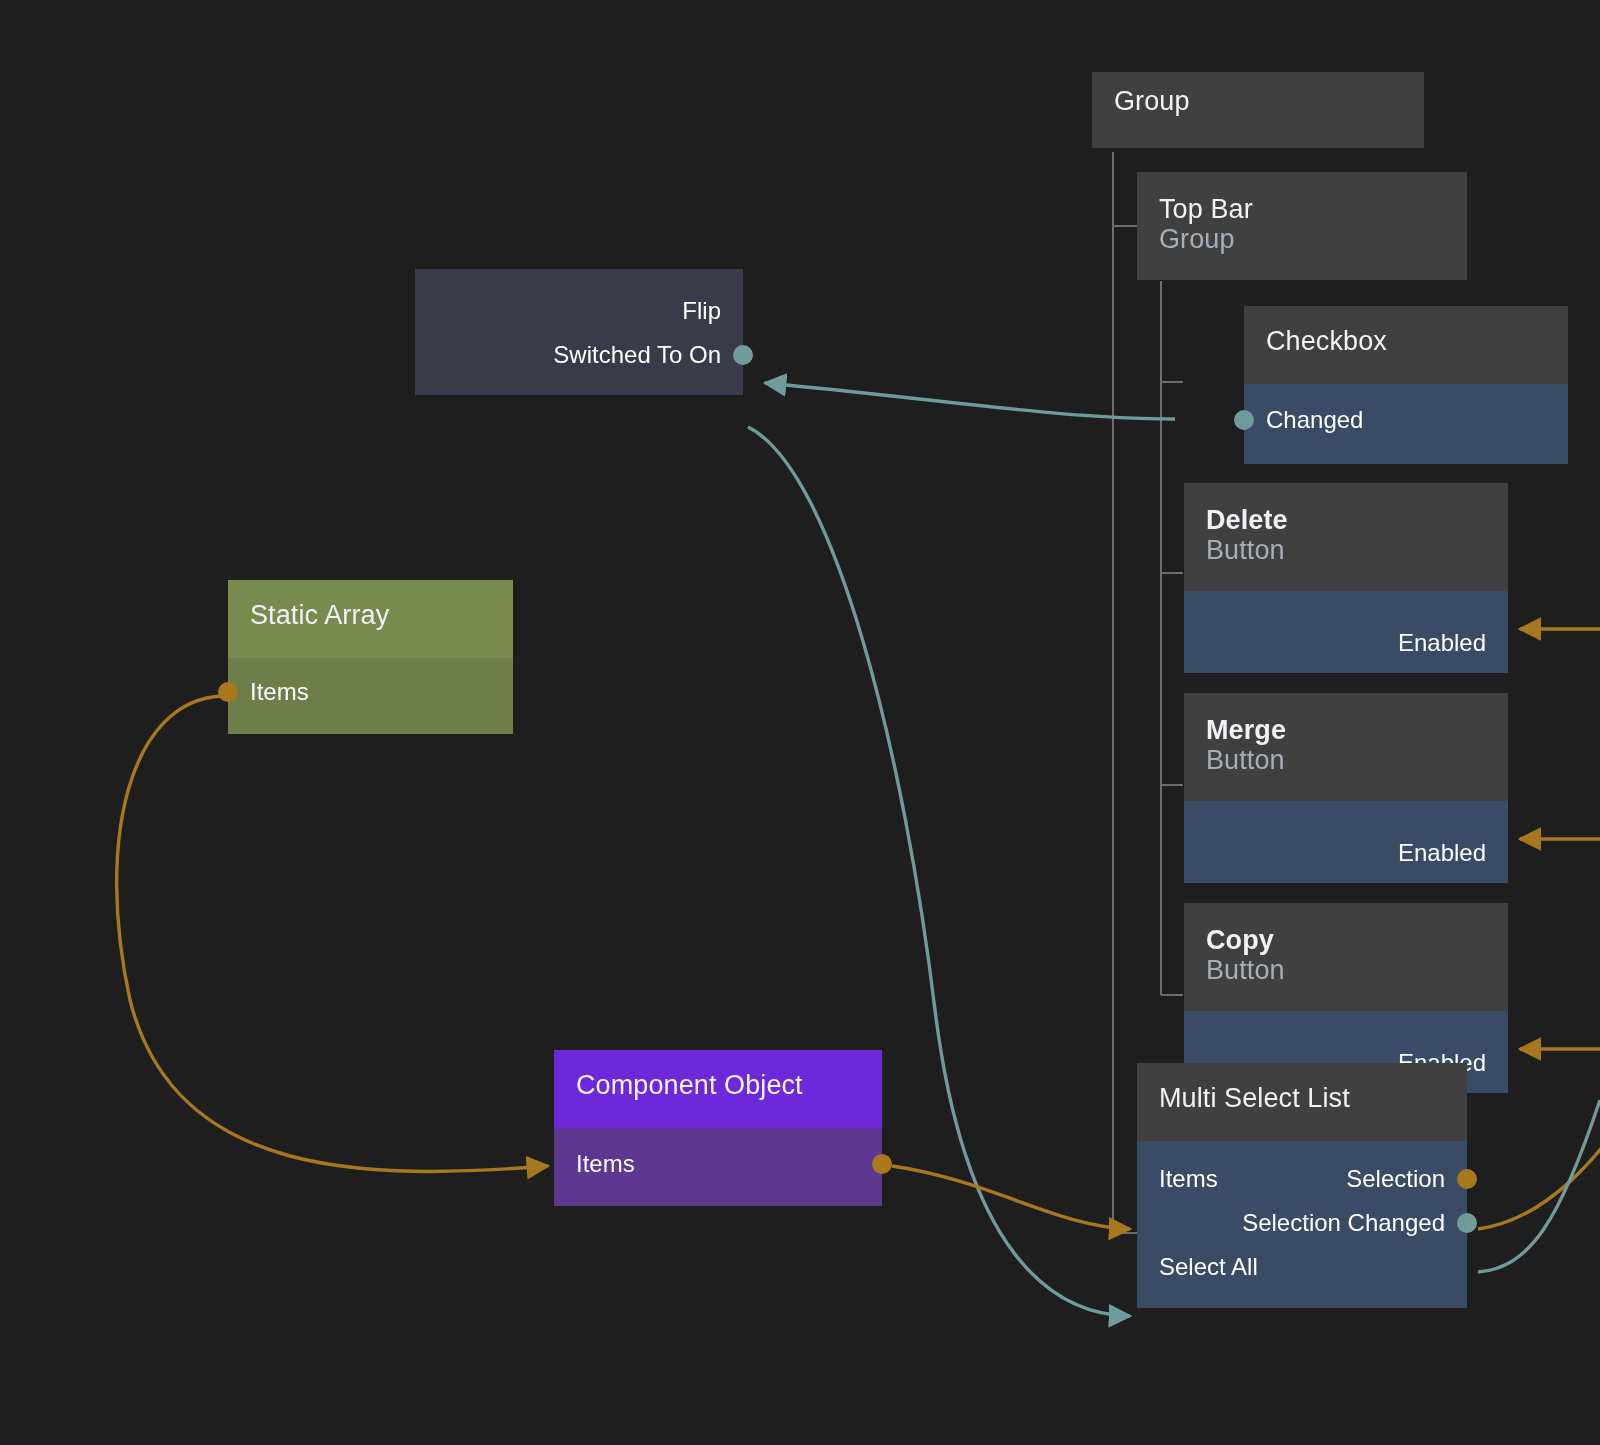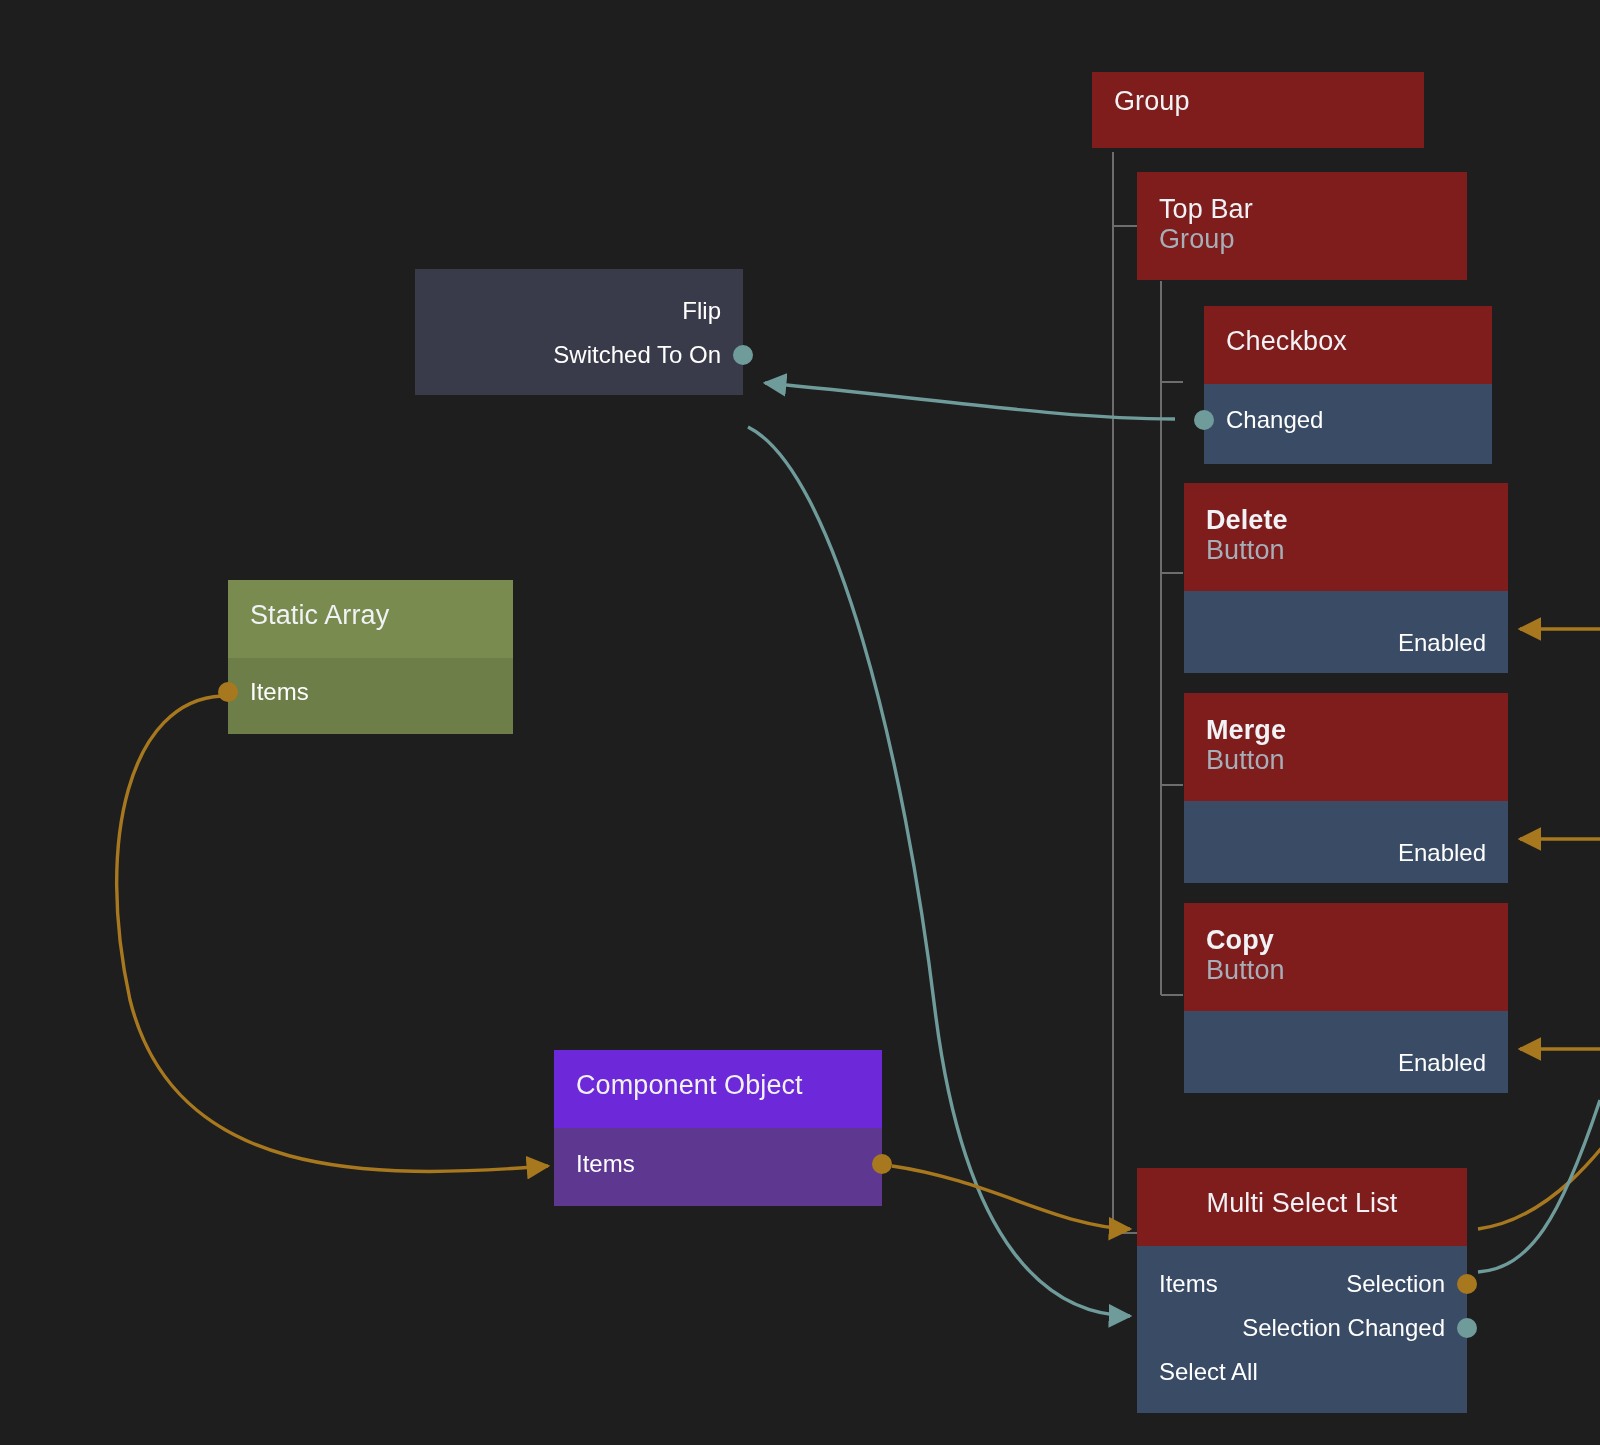--- a/index.html
+++ b/index.html
@@ -40,21 +40,21 @@
   .node-head {
     box-sizing: border-box;
     padding: 14px 22px 16px 22px;
   }
   .node-body {
     box-sizing: border-box;
     padding: 6px 0 18px 0;
     position: relative;
   }
   
-  .blue .node-head { background: #7f1d1d; }
+  .blue .node-head { background: #404040; }
   .blue .node-body { background: #394b65; }
   
   .gray .node-head { background: #3f4050; }
   .gray .node-body { background: #3a3b4a; }
   
   .olive .node-head { background: #7a8b4f; }
   .olive .node-body { background: #6e7e48; }
   
   .purple .node-head { background: #6d28d9; }
   .purple .node-body { background: #5e3790; }
@@ -155,21 +155,21 @@
     </div>
   </div>
 
   <div class="node blue" style="left:1137px; top:172px; width:330px;">
     <div class="node-head" style="height:108px; padding-top:22px;">
       <div class="title">Top Bar</div>
       <div class="subtitle">Group</div>
     </div>
   </div>
 
-  <div class="node blue" style="left:1204px; top:306px; width:288px;">
+  <div class="node blue" style="left:1244px; top:306px; width:324px;">
     <div class="node-head" style="height:78px; padding-top:20px;">
       <div class="title">Checkbox</div>
     </div>
     <div class="node-body" style="height:80px;">
       <div class="port-row" style="margin-top:8px;">
         <span class="dot teal left"></span>
         <span class="port-label left">Changed</span>
       </div>
     </div>
   </div>
@@ -203,21 +203,21 @@
       <div class="title bold">Copy</div>
       <div class="subtitle">Button</div>
     </div>
     <div class="node-body" style="height:82px;">
       <div class="port-row" style="margin-top:24px;">
         <span class="port-label right">Enabled</span>
       </div>
     </div>
   </div>
 
-  <div class="node blue" style="left:1137px; top:1168px; width:330px;text-align:center;">
+  <div class="node blue" style="left:1137px; top:1063px; width:330px;">
     <div class="node-head" style="height:78px; padding-top:20px;">
       <div class="title">Multi Select List</div>
     </div>
     <div class="node-body" style="height:167px;">
       <div class="port-row" style="margin-top:10px;">
         <span class="port-label left">Items</span>
         <span class="port-label right">Selection</span>
         <span class="dot orange right"></span>
       </div>
       <div class="port-row">

